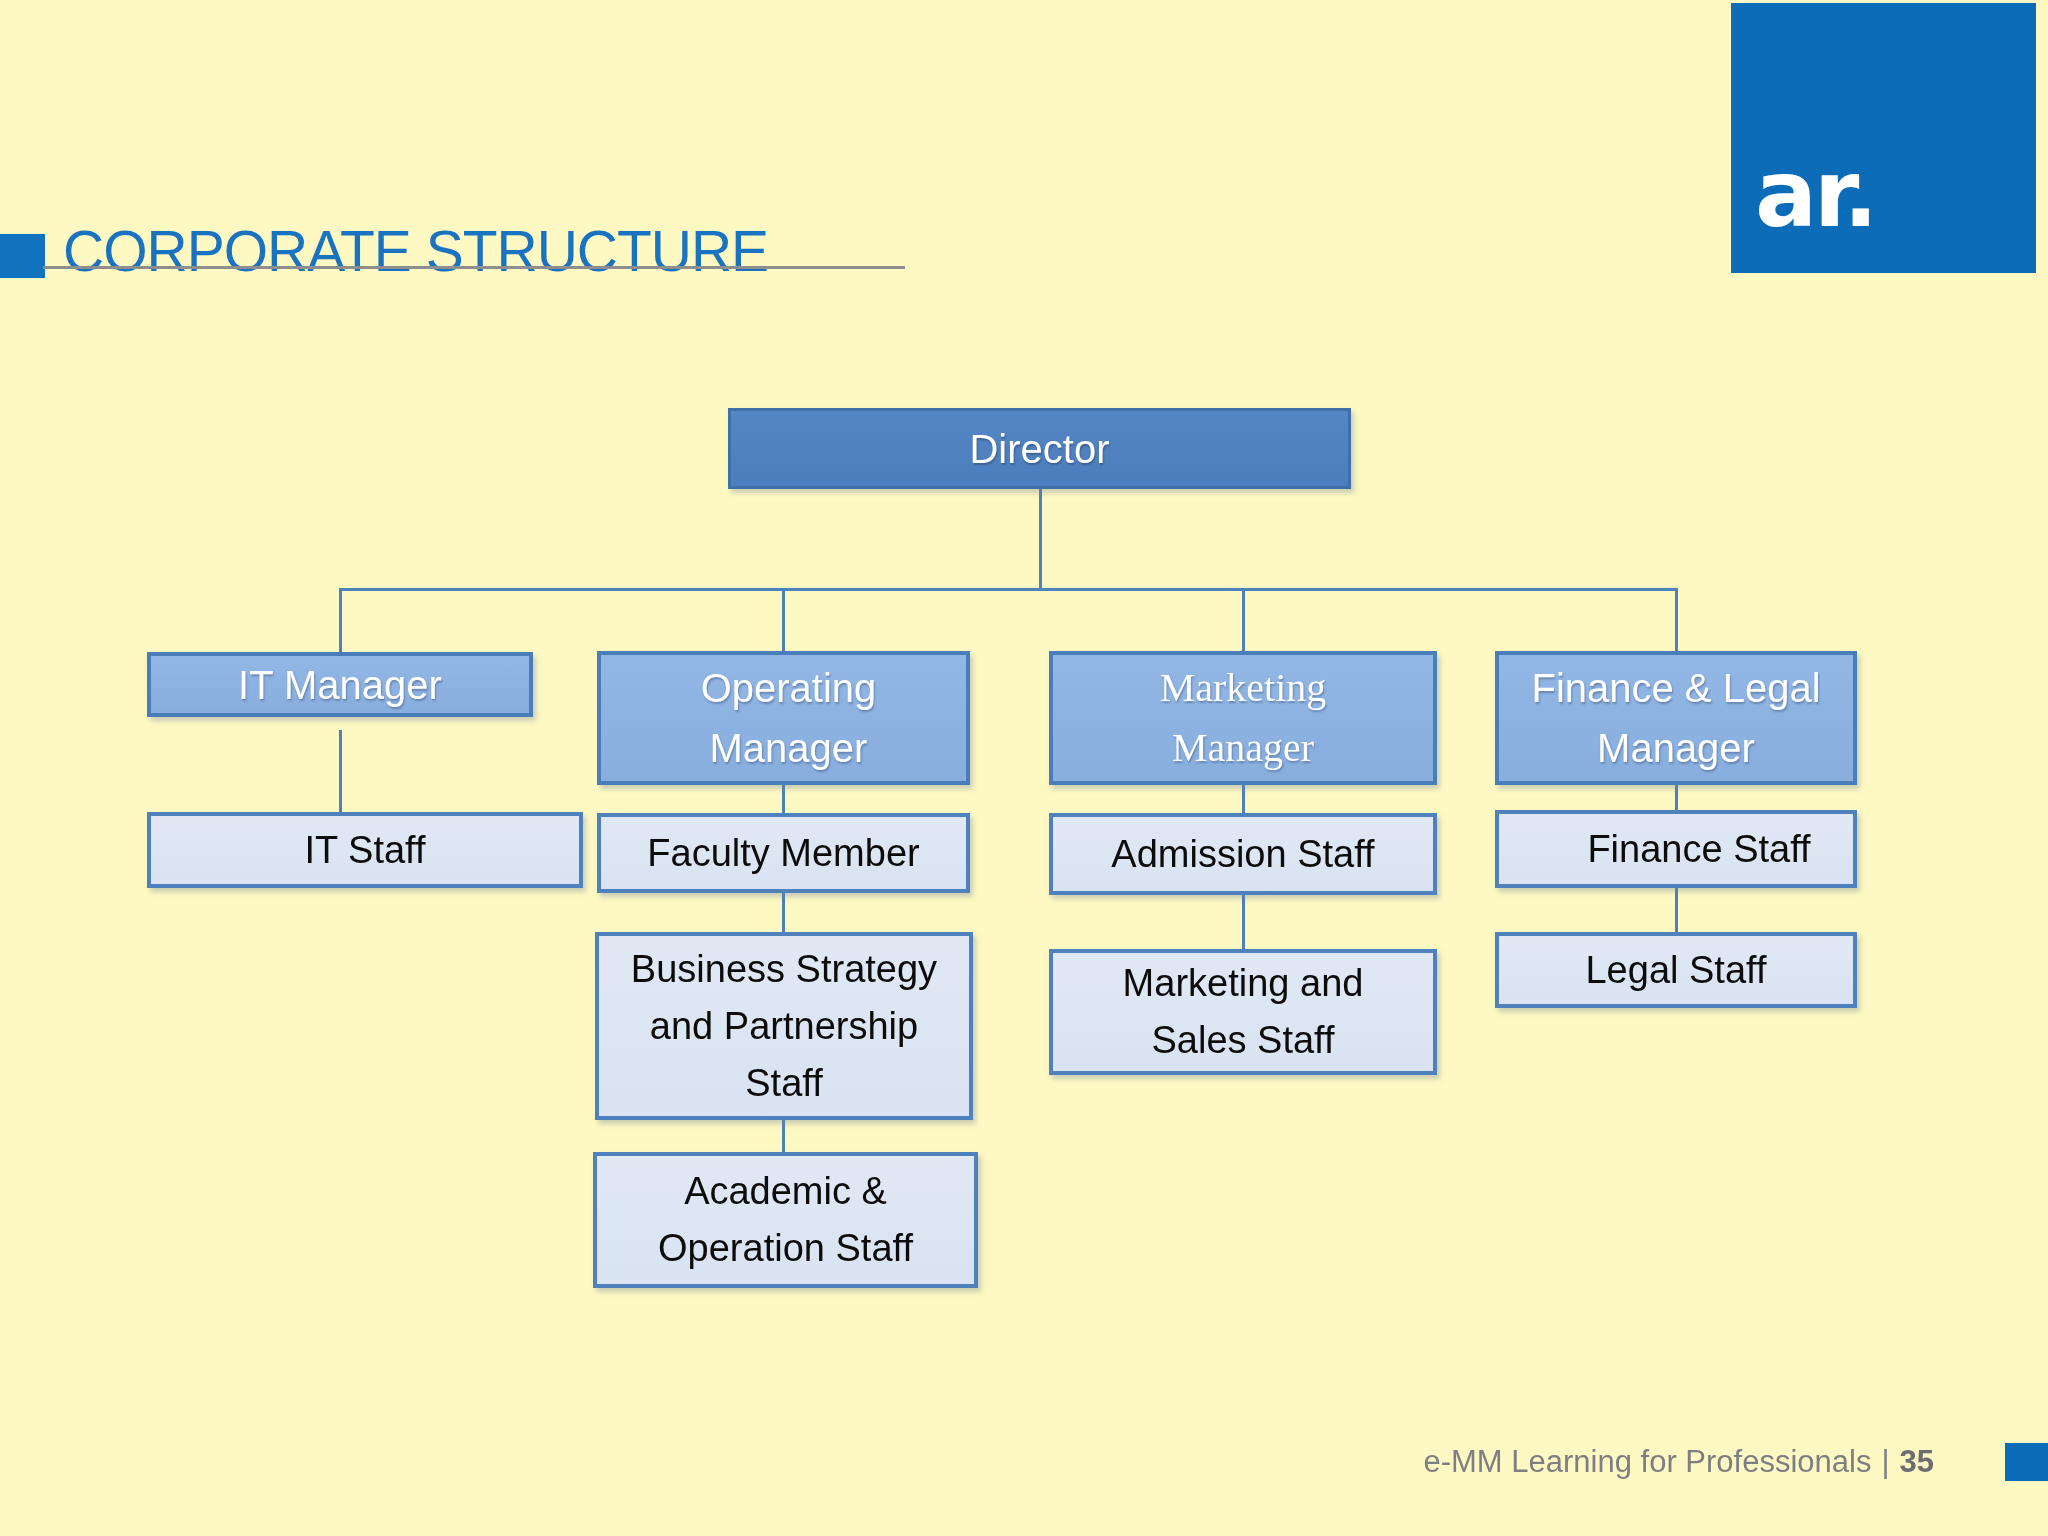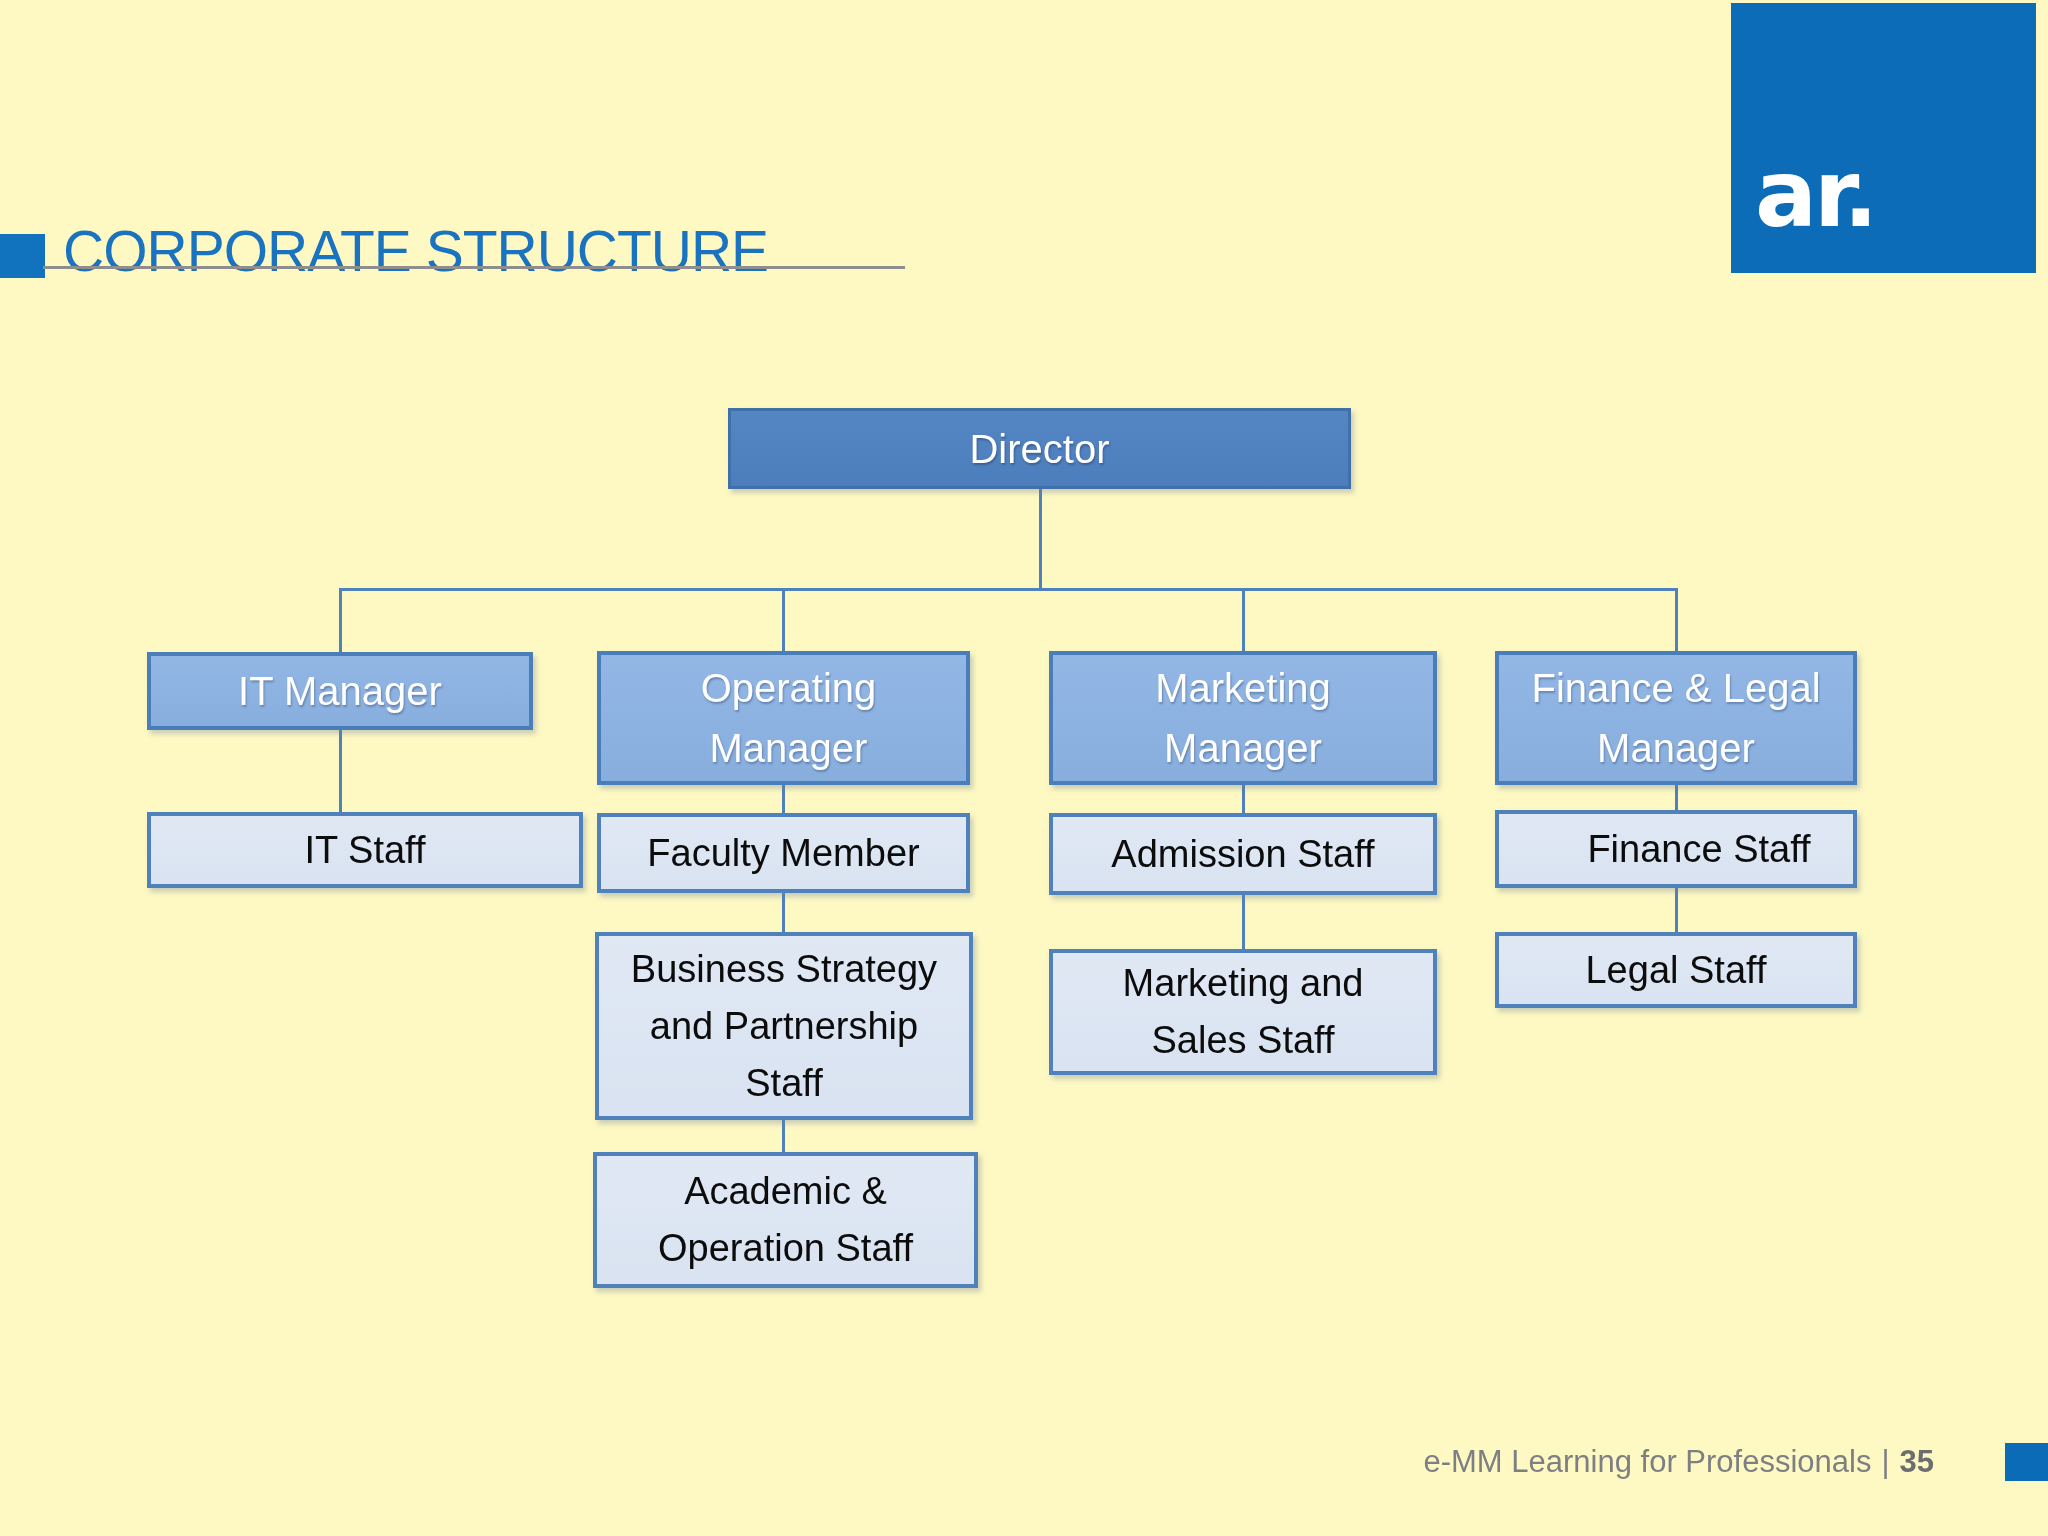--- a/index.html
+++ b/index.html
@@ -59,23 +59,23 @@
     color:#ffffff;font-size:40px;
     text-shadow:1px 2px 2px rgba(70,90,130,0.5);
   }
   .node.staff{
     background:linear-gradient(#e0e8f4,#d9e3f1);
     border:4px solid #4f81bd;
     color:#0c0c0c;font-size:38px;
   }
 
   #node-director            {left:728px; top:408px; width:623px; height:81px;}
-  #node-it-manager          {left:147px; top:652px; width:386px; height:78px;}
+  #node-it-manager          {left:147px; top:652px; width:386px; height:65px;}
   #node-operating-manager   {left:597px; top:651px; width:373px; height:134px;padding-left:10px;}
-  #node-marketing-manager   {left:1049px;top:651px; width:388px; height:134px;}
+  #node-marketing-manager   {left:1049px;top:651px; width:388px; height:134px;font-family:Liberation Serif, serif;}
   #node-finance-legal-manager{left:1495px;top:651px;width:362px; height:134px;}
   #node-it-staff            {left:147px; top:812px; width:436px; height:76px;}
   #node-faculty-member      {left:597px; top:813px; width:373px; height:80px;}
   #node-business-strategy   {left:595px; top:932px; width:378px; height:188px;}
   #node-academic-operation  {left:593px; top:1152px;width:385px; height:136px;}
   #node-admission-staff     {left:1049px;top:813px; width:388px; height:82px;}
   #node-marketing-sales     {left:1049px;top:949px; width:388px; height:126px;}
   #node-finance-staff       {left:1495px;top:810px; width:362px; height:78px;padding-left:46px;}
   #node-legal-staff         {left:1495px;top:932px; width:362px; height:76px;}
 

